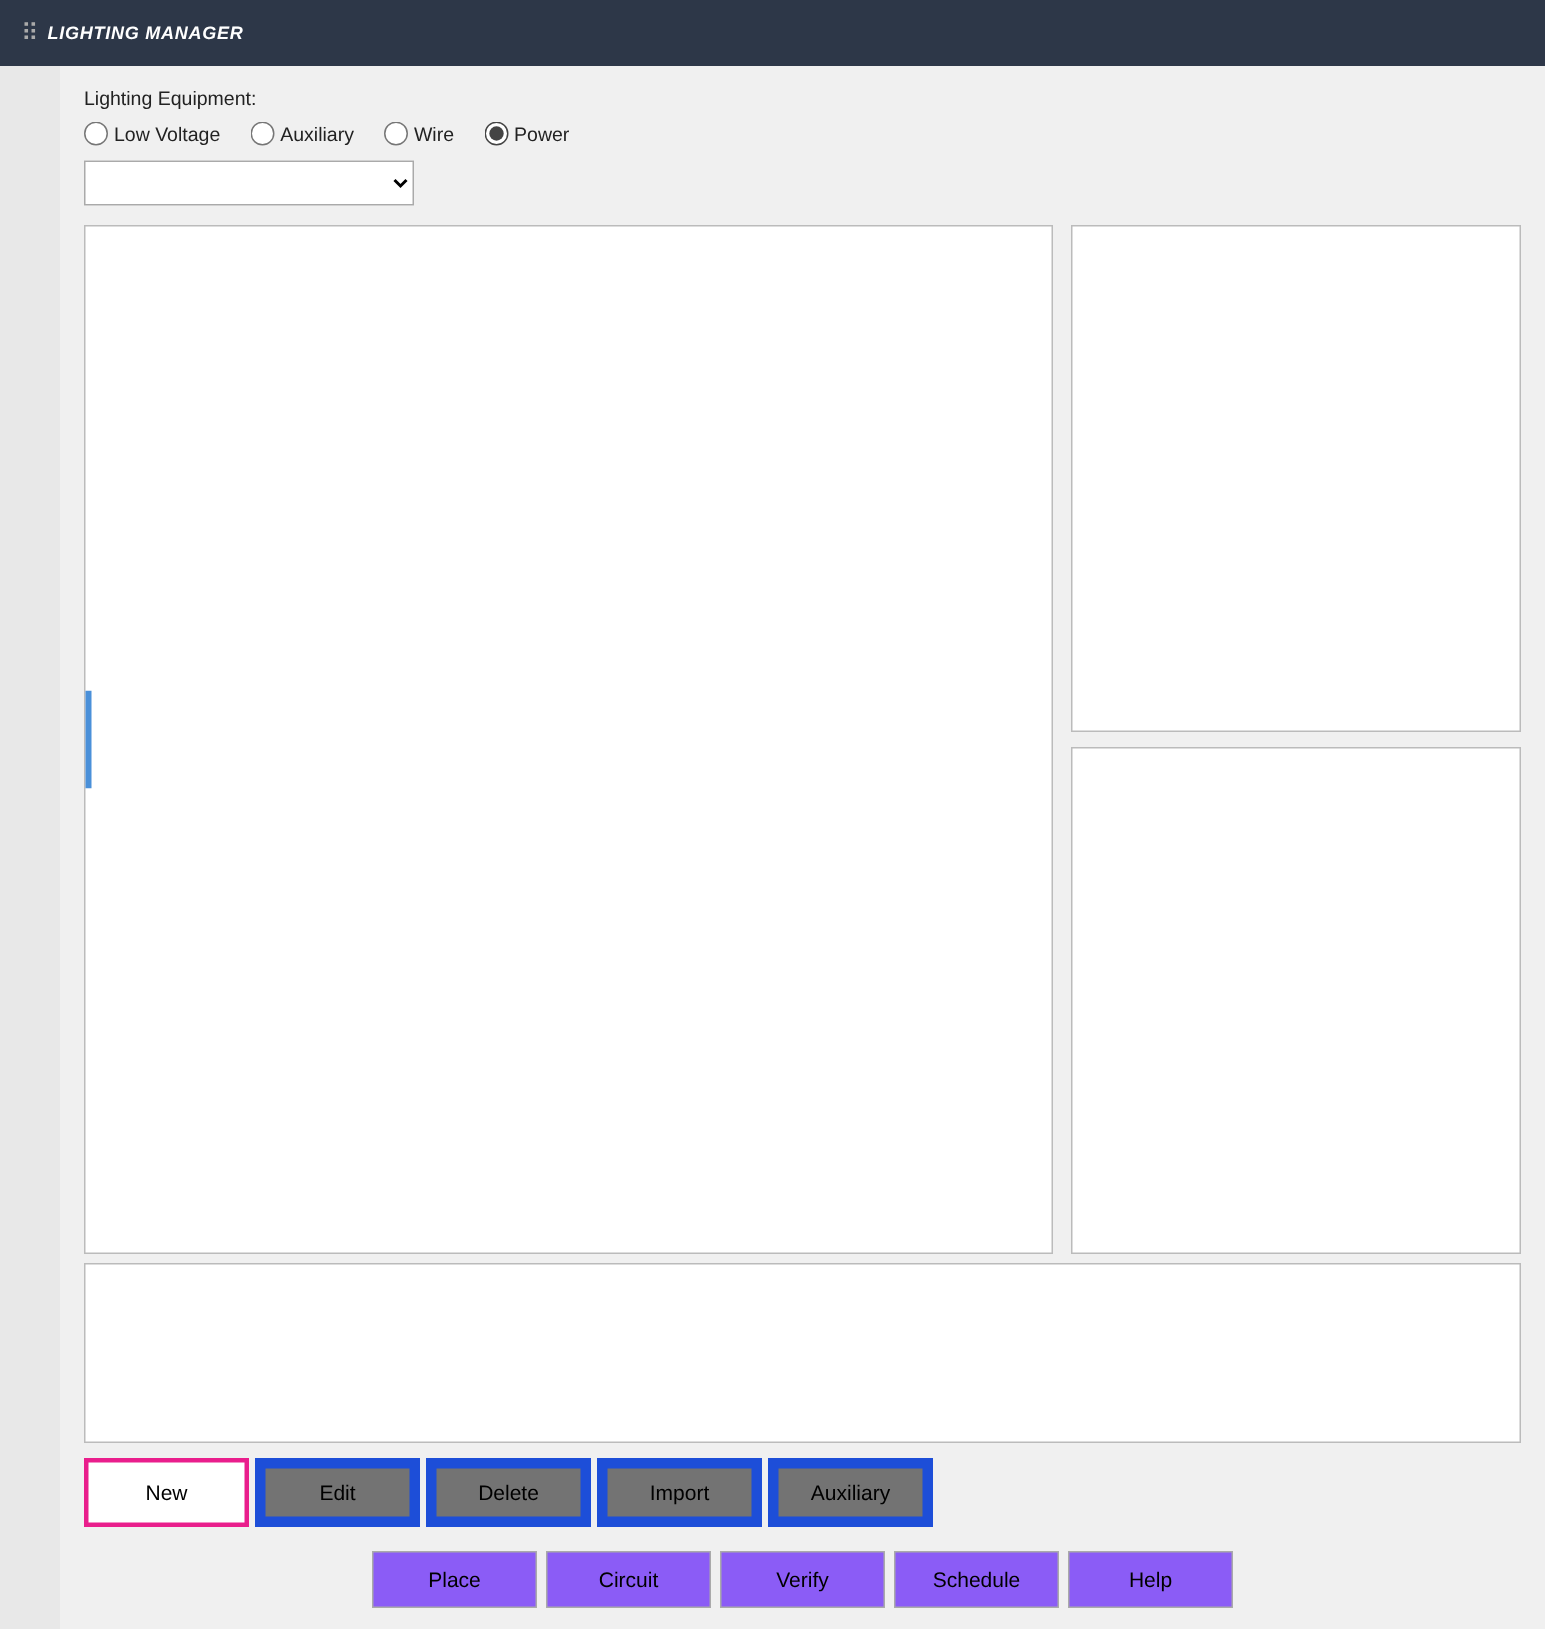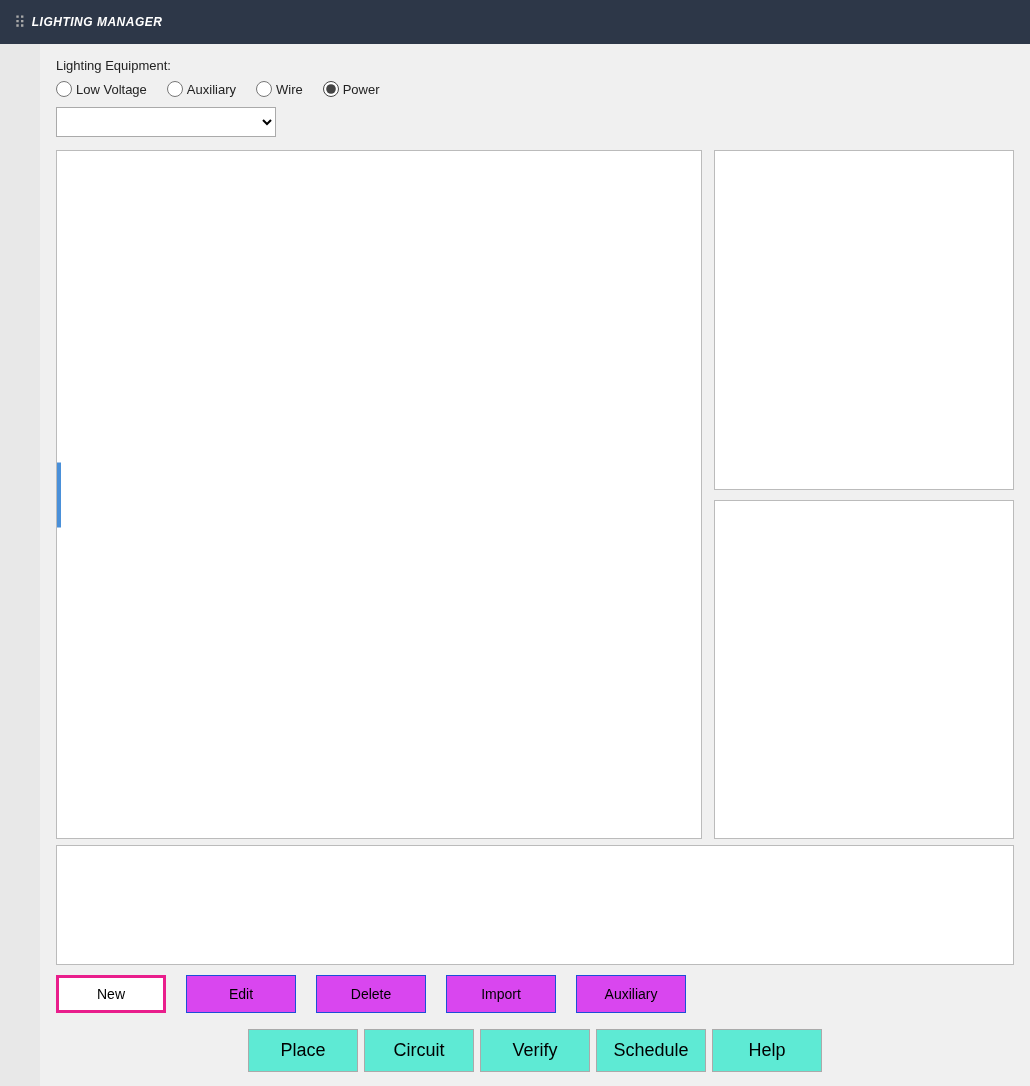--- a/index.html
+++ b/index.html
@@ -120,29 +120,29 @@
 
     .bottom-list-box {
       background: #fff;
       border: 1px solid #bbb;
       height: 120px;
       margin-bottom: 10px;
     }
 
     .action-buttons-row {
       display: flex;
-      gap: 20px;
+      gap: 4px;
       margin-bottom: 10px;
     }
 
     .action-btn {
       padding: 8px 0;
       min-width: 110px;
-      border: 1px solid #1d4ed8;
-      background: #d946ef;
+      border: 7px solid #1d4ed8;
+      background: #737373;
       font-size: 14px;
       cursor: pointer;
       text-align: center;
     }
 
     .action-btn.highlighted {
       border: 3px solid #e91e8c;
       background: #fff;
       font-weight: normal;
     }
@@ -151,22 +151,22 @@
       display: flex;
       justify-content: center;
       gap: 6px;
       padding-top: 6px;
     }
 
     .bottom-btn {
       padding: 10px 0;
       min-width: 110px;
       border: 1px solid #aaa;
-      background: #5eead4;
-      font-size: 18px;
+      background: #8b5cf6;
+      font-size: 14px;
       cursor: pointer;
       text-align: center;
     }
 
     .upper-section {
       display: flex;
       gap: 12px;
       flex: 2;
       min-height: 0;
     }

